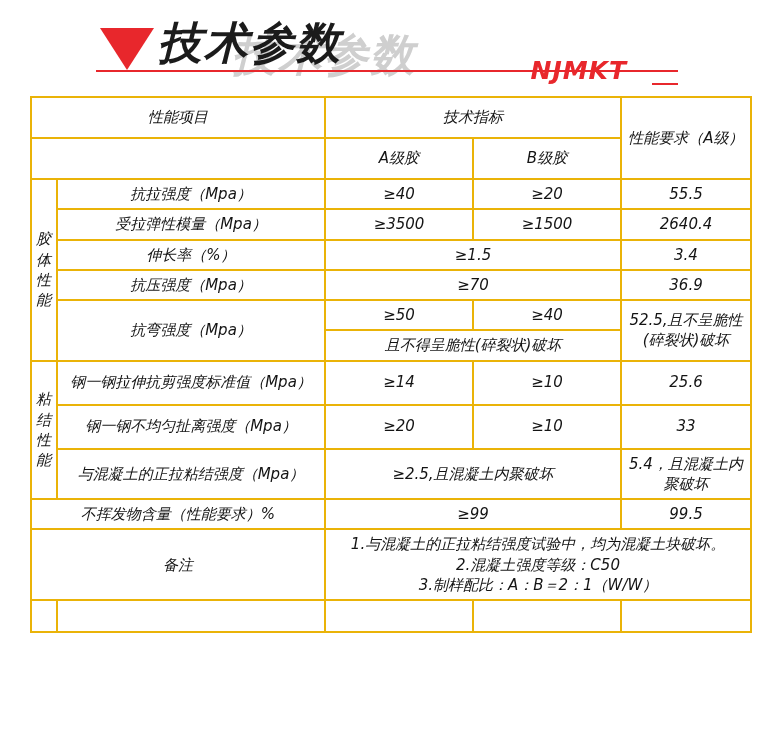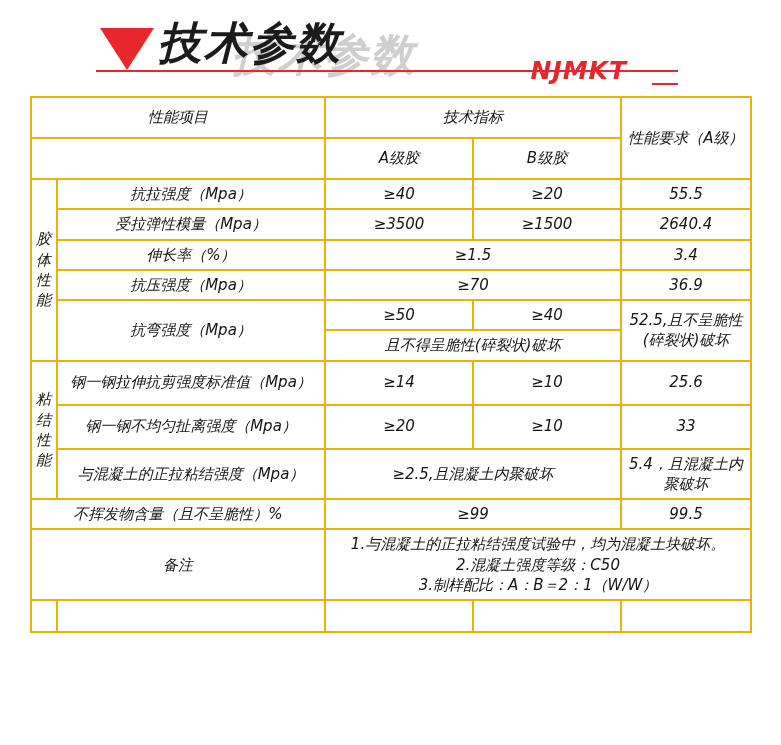--- a/index.html
+++ b/index.html
@@ -229,21 +229,21 @@
         <td>≥10</td>
         <td>33</td>
       </tr>
       <tr>
         <td class="tall two-line">与混凝土的正拉粘结强度（Mpa）</td>
         <td colspan="2">≥2.5,且混凝土内聚破坏</td>
         <td class="two-line">5.4，且混凝土内聚破坏</td>
       </tr>
 
       <tr>
-        <td colspan="2">不挥发物含量（且不呈脆性）%</td>
+        <td colspan="2">不挥发物含量（性能要求）%</td>
         <td colspan="2">≥99</td>
         <td>99.5</td>
       </tr>
 
       <tr>
         <td colspan="2">备注</td>
         <td colspan="3" class="notes">
           <div>1.与混凝土的正拉粘结强度试验中，均为混凝土块破坏。</div>
           <div>2.混凝土强度等级：C50</div>
           <div>3.制样配比：A：B＝2：1（W/W）</div>

